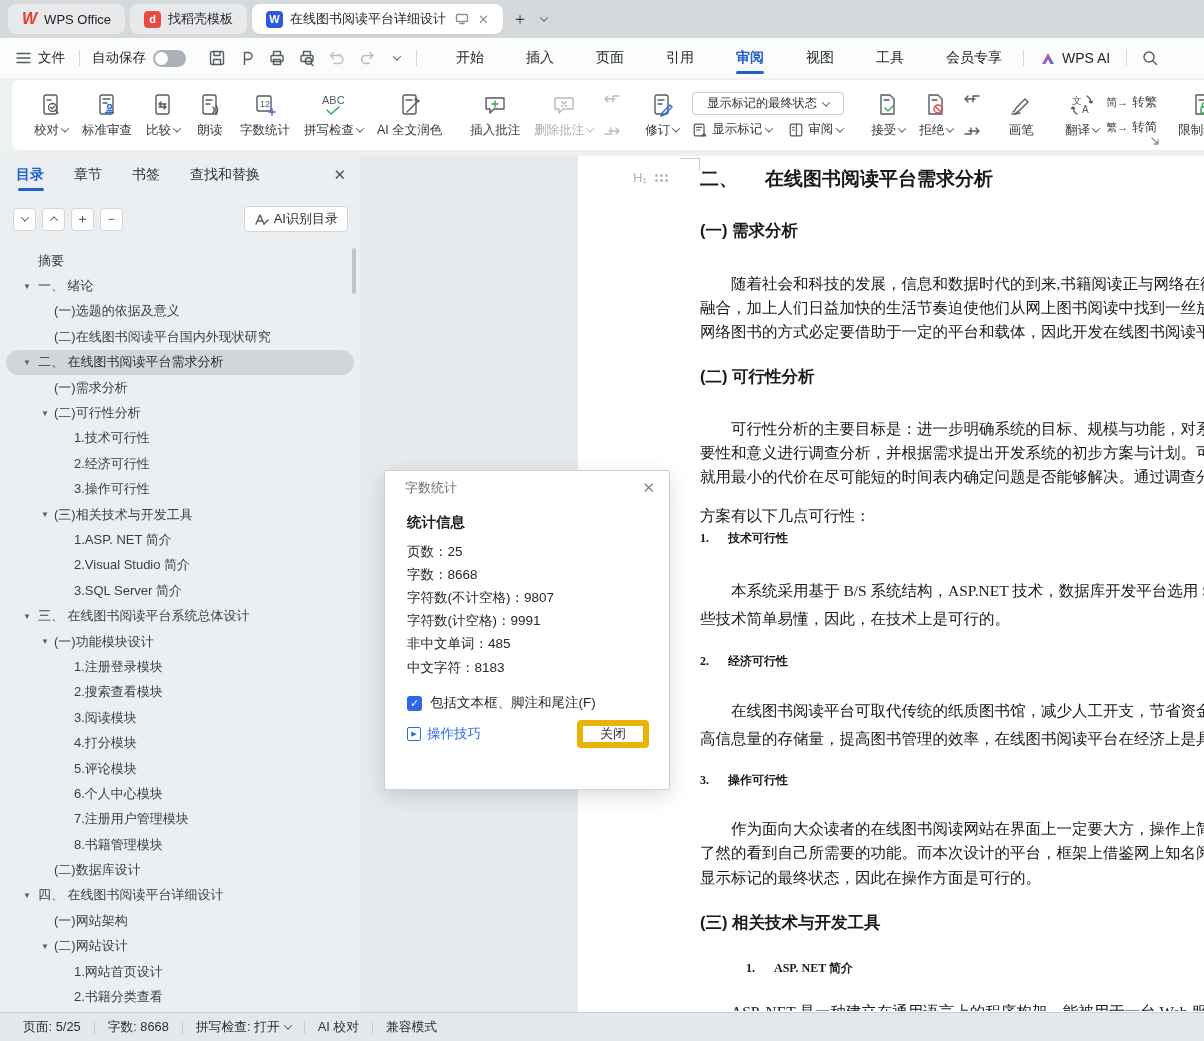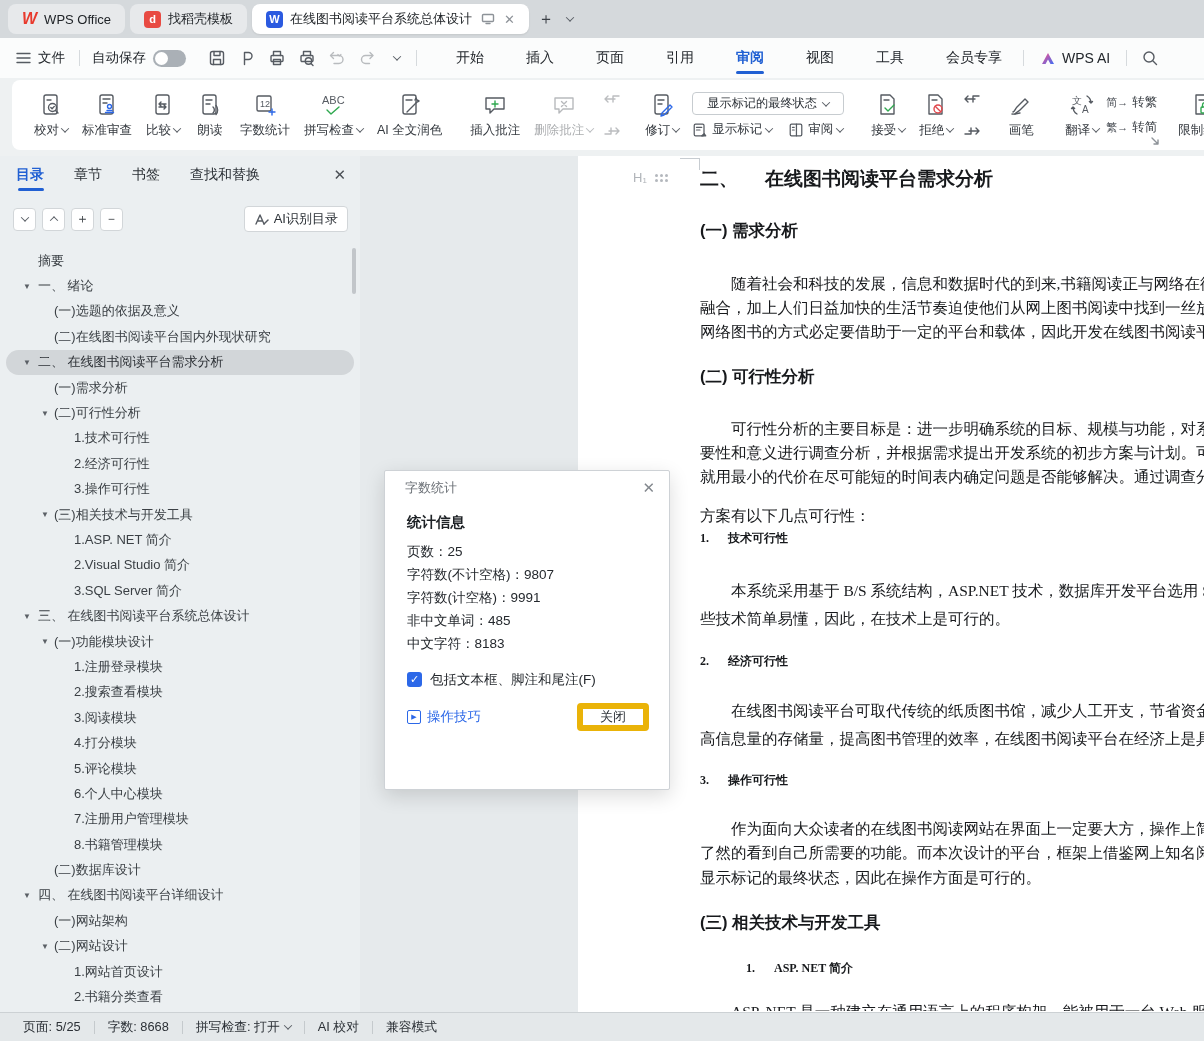--- a/index.html
+++ b/index.html
@@ -94,21 +94,21 @@
 
   
   .dialog { position:absolute; left:384px; top:470px; width:286px; height:320px; background:#fff; border:1px solid #ced2d6; border-radius:2px; box-shadow:0 6px 20px rgba(0,0,0,.14); z-index:20; }
   .dlg-head { height:34px; display:flex; align-items:center; justify-content:space-between; padding:0 14px 0 20px; font-size:13px; color:#6c7177; }
   .dlg-x { color:#83888e; font-size:15px; }
   .dlg-body { padding:8px 20px 0 22px; }
   .dlg-sec { font-size:14.5px; font-weight:bold; color:#1e2226; margin-bottom:8px; }
   .stat-row { font-size:13.5px; color:#24282d; height:23.2px; display:flex; align-items:center; }
   .dlg-check { display:flex; align-items:center; gap:8px; margin-top:15px; font-size:13.5px; color:#24282d; }
   .cbox { width:15px; height:15px; border-radius:3px; background:#2c68e8; color:#fff; font-size:11px; display:flex; align-items:center; justify-content:center; }
-  .dlg-foot { display:flex; align-items:center; justify-content:space-between; margin-top:14px; }
+  .dlg-foot { display:flex; align-items:center; justify-content:space-between; margin-top:8px; }
   .tips { display:flex; align-items:center; gap:6px; color:#2c68e8; font-size:13.5px; }
   .tips-ic { width:14px; height:14px; border:1.3px solid #2c68e8; border-radius:2px; display:flex; align-items:center; justify-content:center; font-size:7px; color:#2c68e8; }
   .close-btn { width:72px; height:28px; background:#fff; border:6px solid #eab308; border-radius:4px; font-size:13px; color:#2b3036; display:flex; align-items:center; justify-content:center; }
 
   
   .statusbar { position:absolute; left:0; bottom:0; width:1204px; height:29px; background:#e4e8ea; border-top:1px solid #ccd1d4; display:flex; align-items:center; padding-left:10px; font-size:12.8px; color:#2b3036; }
   .st-item { display:flex; align-items:center; gap:5px; padding:0 13px; }
   .st-sep { width:1px; height:13px; background:#c5cacd; }
 </style>
 </head>
@@ -118,21 +118,21 @@
   <div class="tab pill">
     <span class="wps-logo">W</span>
     <span>WPS Office</span>
   </div>
   <div class="tab pill">
     <span class="sq-logo docer">d</span>
     <span>找稻壳模板</span>
   </div>
   <div class="tab active">
     <span class="sq-logo wdoc">W</span>
-    <span>在线图书阅读平台系统总体设计</span>
+    <span>在线图书阅读平台详细设计</span>
     <span class="dim">
       <svg width="14" height="12" viewBox="0 0 14 12" class="ic" style="stroke:#8d9298">
           <rect x="1.5" y="1.5" width="11" height="7" rx="1"></rect>
           <path d="M5 10.5h4"></path>
         </svg>
     </span>
     <span class="dim">✕</span>
   </div>
   <div class="tbtn">＋</div>
   <div class="tbtn">
@@ -690,20 +690,21 @@
 
 <div class="dialog">
   <div class="dlg-head">
     <span>字数统计</span>
     <span class="dlg-x">✕</span>
   </div>
   <div class="dlg-body">
     <div class="dlg-sec">统计信息</div>
     <div>
         <div class="stat-row">页数：25</div>
+        <div class="stat-row">字数：8668</div>
         <div class="stat-row">字符数(不计空格)：9807</div>
         <div class="stat-row">字符数(计空格)：9991</div>
         <div class="stat-row">非中文单词：485</div>
         <div class="stat-row">中文字符：8183</div>
       </div>
     <div class="dlg-check">
       <span class="cbox">✓</span>
       <span>包括文本框、脚注和尾注(F)</span>
     </div>
     <div class="dlg-foot">

